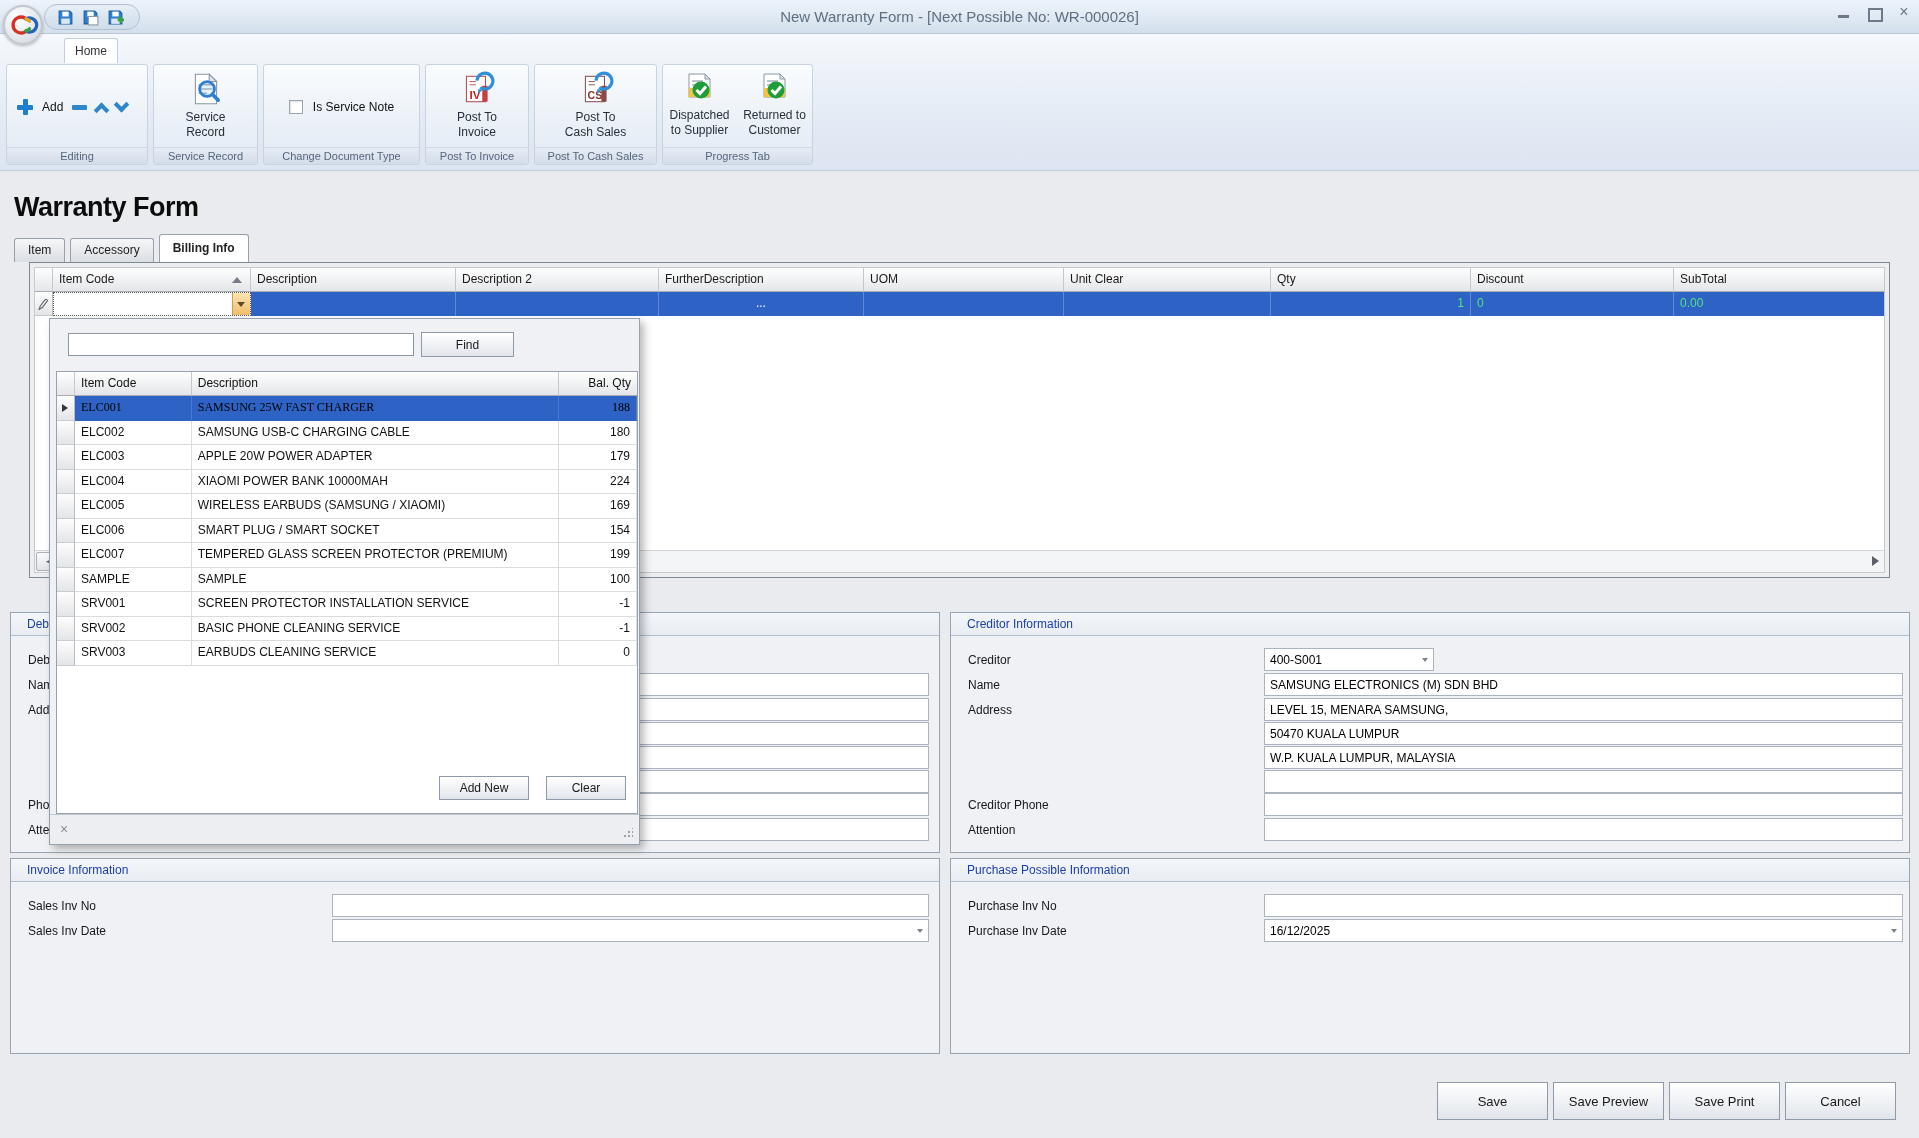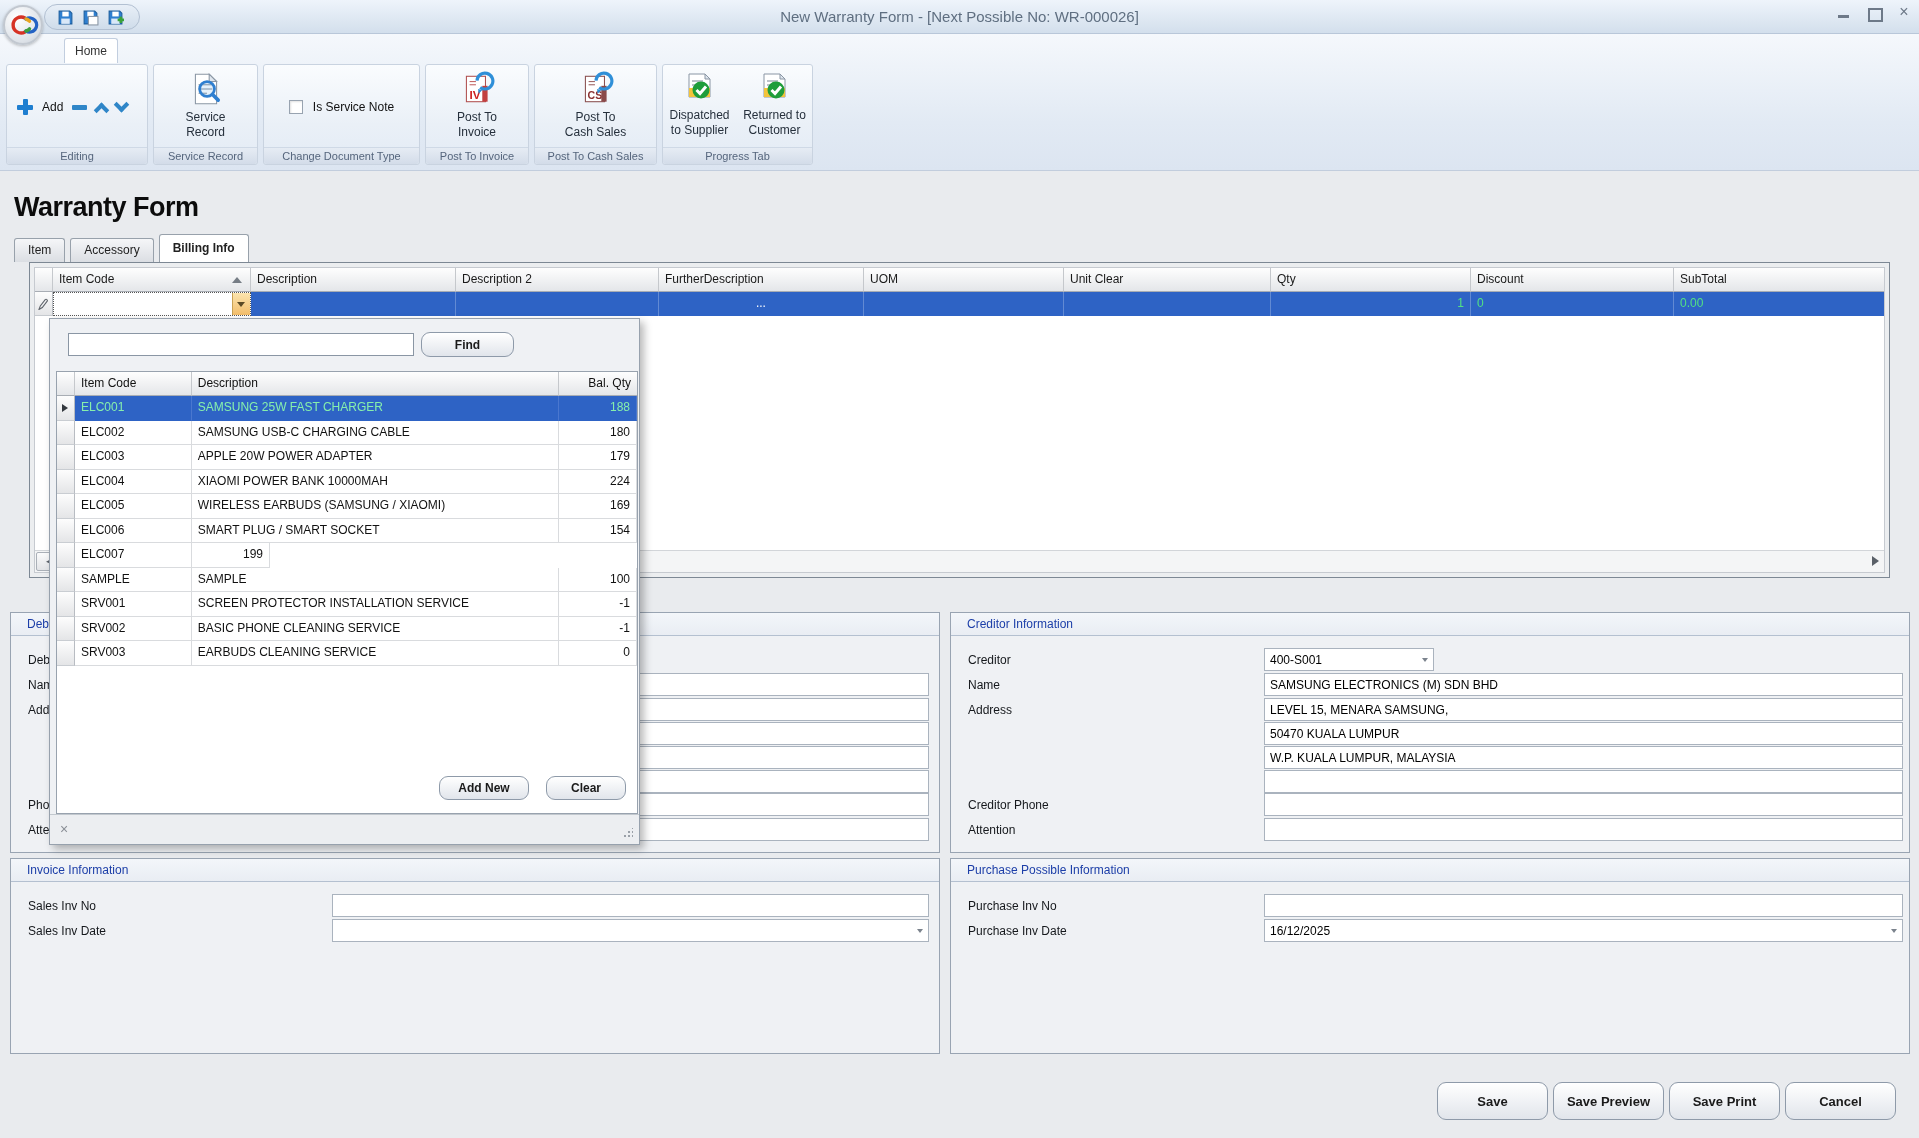--- a/index.html
+++ b/index.html
@@ -83,33 +83,33 @@
   .g-bottom { position:absolute; left:0; right:0; bottom:0; height:22px; background:#f4f5f6; border-top:1px solid #d2d5d9; }
   .nav-first { position:absolute; left:1px; top:1px; width:34px; height:19px; background:linear-gradient(#fbfbfc,#e2e4e7);
     border:1px solid #aab0b8; border-radius:2px; color:#5a6068; font-size:9px; line-height:17px; text-align:center; }
   .nav-right { position:absolute; right:5px; top:5px; width:0; height:0;
     border-top:5px solid transparent; border-bottom:5px solid transparent; border-left:7px solid #5a6068; }
 
   
   .lookup { position:absolute; left:49px; top:318px; width:591px; height:527px; background:#eff1f4;
     border:1px solid #97a1ad; box-shadow:4px 4px 8px rgba(0,0,0,.28); z-index:50; }
   .lk-search { position:absolute; left:18px; top:14px; width:346px; height:23px; border:1px solid #8a96a4; padding:0 5px; font-size:12px; font-family:inherit; }
-  .btn { background:linear-gradient(#ffffff,#e1e5eb); border:1px solid #8e9aa9; border-radius:9px;
-    font-family:inherit; font-size:12px; color:#1a1a1a;font-weight:bold; }
+  .btn { background:linear-gradient(#ffffff,#e1e5eb); border:1px solid #8e9aa9; border-radius:0;
+    font-family:inherit; font-size:12px; color:#1a1a1a; }
   .lk-find { position:absolute; left:371px; top:13px; width:93px; height:25px; }
   .lk-grid { position:absolute; left:6px; top:52px; width:582px; height:443px; background:#fff; border:1px solid #98a2ae; overflow:hidden; }
   .lk-hdr { display:flex; height:24px; }
   .lk-hc { background:linear-gradient(#fefefe,#e4e6e9); border-right:1px solid #c5c8cc; border-bottom:1px solid #a8adb4;
     padding:0 6px; line-height:23px; }
   .lk-row { display:flex; height:24.5px; }
   .lk-ind { width:18px; background:linear-gradient(#fdfdfd,#e4e5e7); border-right:1px solid #b8bcc2; border-bottom:1px solid #c9cdd2;
     display:flex; align-items:center; justify-content:center; }
   .lk-c { border-right:1px solid #d9dbde; border-bottom:1px solid #d9dbde; padding:0 6px; line-height:23px; white-space:nowrap; overflow:hidden; }
   .lk-code { width:117px; } .lk-desc { width:368px; } .lk-qty { width:78px; text-align:right; }
-  .lk-row.sel .lk-c { background:#2e63c5; color:#86efac; border-right-color:#4a77cf; border-bottom-color:#2e63c5; }
+  .lk-row.sel .lk-c { background:#2e63c5; color:#000000; border-right-color:#4a77cf; border-bottom-color:#2e63c5;font-family:Liberation Serif, serif; }
   .row-arrow { width:0; height:0; border-top:4px solid transparent; border-bottom:4px solid transparent; border-left:6px solid #33383e; }
   .lk-addnew { position:absolute; left:389px; top:457px; width:90px; height:24px; }
   .lk-clear  { position:absolute; left:496px; top:457px; width:80px; height:24px; }
   .lk-footer { position:absolute; left:0; right:0; bottom:0; height:30px; background:#eceef1; border-top:1px solid #c2c8ce; }
   .lk-close { position:absolute; left:10px; top:7px; color:#8a8f96; font-size:14px; line-height:14px; }
   .lk-grip { position:absolute; right:6px; bottom:6px; width:10px; height:10px;
     background:radial-gradient(circle at 2px 8px,#9aa0a8 1px,transparent 1.4px),
                radial-gradient(circle at 6px 8px,#9aa0a8 1px,transparent 1.4px),
                radial-gradient(circle at 6px 4px,#9aa0a8 1px,transparent 1.4px),
                radial-gradient(circle at 10px 8px,#9aa0a8 1px,transparent 1.4px),
@@ -436,20 +436,21 @@
       </div>
       <div class="lk-row">
         <div class="lk-ind"></div>
         <div class="lk-c lk-code">ELC006</div>
         <div class="lk-c lk-desc">SMART PLUG / SMART SOCKET</div>
         <div class="lk-c lk-qty">154</div>
       </div>
       <div class="lk-row">
         <div class="lk-ind"></div>
         <div class="lk-c lk-code">ELC007</div>
+        <div class="lk-c lk-desc">TEMPERED GLASS SCREEN PROTECTOR (PREMIUM)</div>
         <div class="lk-c lk-qty">199</div>
       </div>
       <div class="lk-row">
         <div class="lk-ind"></div>
         <div class="lk-c lk-code">SAMPLE</div>
         <div class="lk-c lk-desc">SAMPLE</div>
         <div class="lk-c lk-qty">100</div>
       </div>
       <div class="lk-row">
         <div class="lk-ind"></div>

